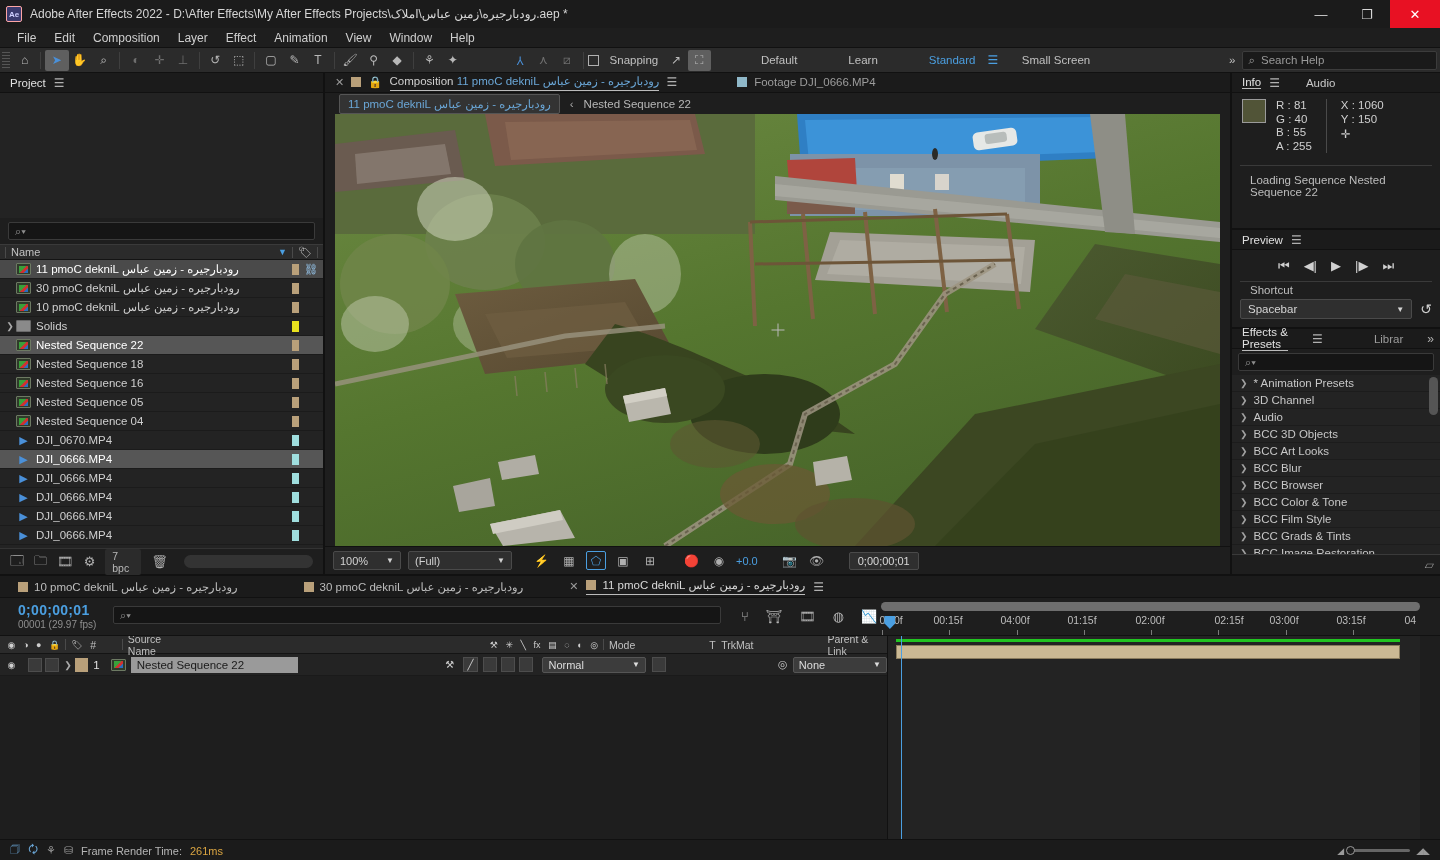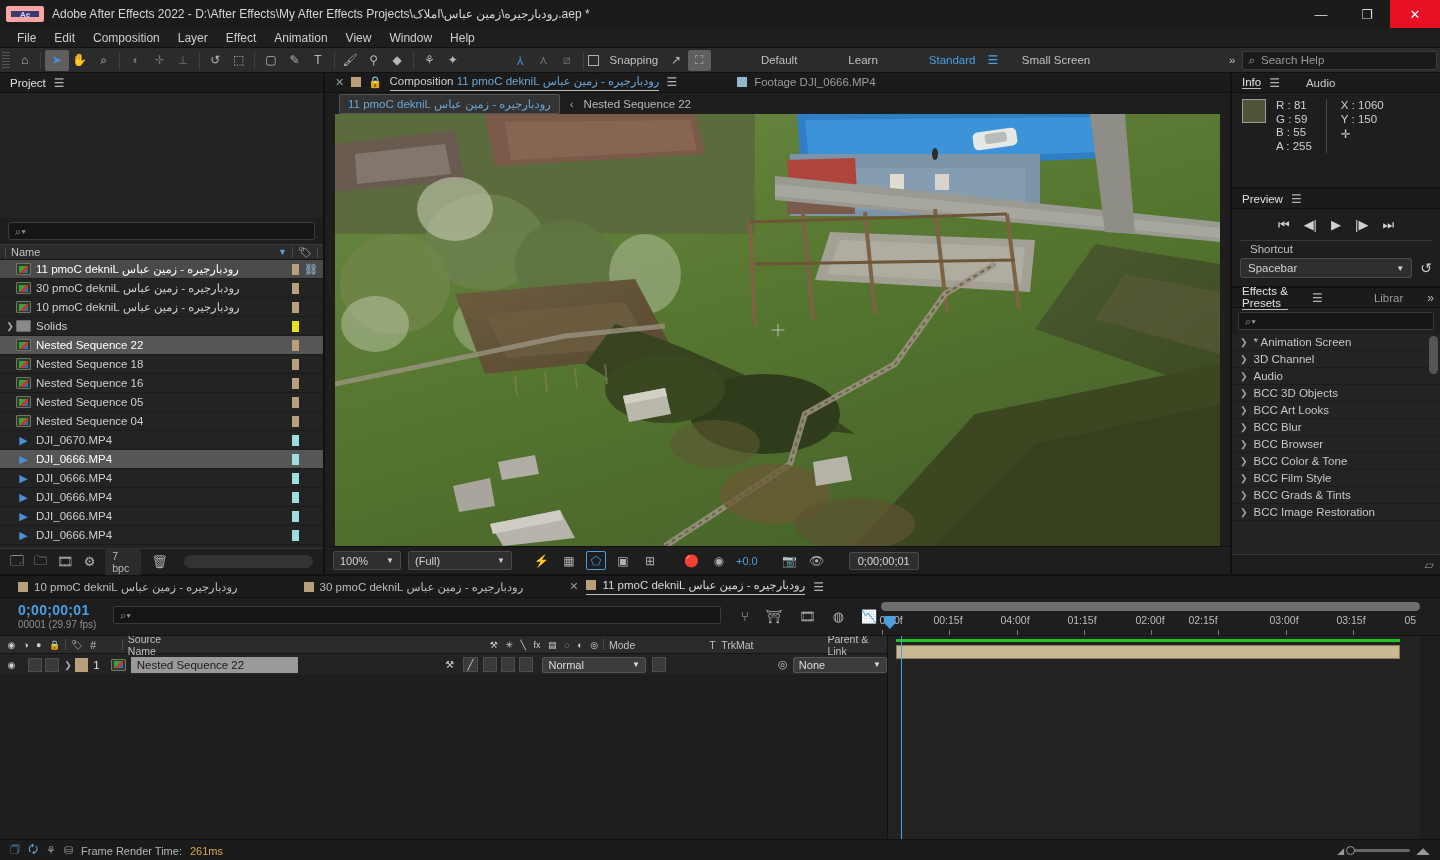--- a/index.html
+++ b/index.html
@@ -1,22 +1,22 @@
 <!DOCTYPE html>
 <html><head>
 <meta charset="utf-8">
 <style>
   * { box-sizing: border-box; margin:0; padding:0; }
   html,body { width:1440px; height:860px; overflow:hidden; background:#1e1e1e;
     font-family:"Liberation Sans", sans-serif; color:#c8c8c8; font-size:12px; }
 
   
   #titlebar { height:28px; background:#1b1b1b; display:flex; align-items:center; }
-  #ae-logo { width:38px; height:16px; margin:0 8px 0 6px; background:#3a3a6e;
-    border:5px solid #fca5a5; border-radius:2px; color:#d0d0ff; font-size:8px;
+  #ae-logo { width:16px; height:16px; margin:0 8px 0 6px; background:#3a3a6e;
+    border:1px solid #fca5a5; border-radius:2px; color:#d0d0ff; font-size:8px;
     font-weight:bold; display:flex; align-items:center; justify-content:center; }
   #title-text { font-size:12px; color:#d6d6d6; white-space:nowrap; }
   #win-ctrls { margin-left:auto; display:flex; height:28px; }
   .wbtn { width:46px; height:28px; display:flex; align-items:center; justify-content:center;
     color:#d6d6d6; font-size:13px; }
   .wbtn.close { background:#e81123; width:50px; color:#fff; }
 
   
   #menubar { height:20px; background:#1e1e1e; display:flex; align-items:center;
     padding-left:8px; border-bottom:1px solid #111; }
@@ -569,35 +569,36 @@
       <span class="hamb">☰</span>
       <span style="width:10px"></span>
       <span class="ptab">Audio</span>
     </div>
     <div id="info-body">
       <div id="swatch-big"></div>
       <div>
         <div class="kv"><span>R :</span>
           <span>81</span></div>
         <div class="kv"><span>G :</span>
-          <span>59</span></div>
+          <span>40</span></div>
         <div class="kv"><span>B :</span>
           <span>55</span></div>
         <div class="kv"><span>A :</span>
           <span>255</span></div>
       </div>
       <div id="info-sep"></div>
       <div>
         <div class="kv"><span>X :</span>
           <span>1060</span></div>
         <div class="kv"><span>Y :</span>
           <span>150</span></div>
         <div class="kv" style="margin-top:2px">✛</div>
       </div>
     </div>
+    <div id="info-msg">Loading Sequence Nested Sequence 22</div>
     <div style="height:30px"></div>
     <div class="dock-sep"></div>
 
     <div class="panel-tabs">
       <span class="ptab active">Preview</span>
       <span class="hamb">☰</span>
     </div>
     <div id="preview-ctrls">
       <span>⏮</span>
       <span>◀|</span>
@@ -622,21 +623,21 @@
       <span class="ptab" style="color:#9c9c9c">Librar</span>
       <span class="hamb" style="margin-left:auto;margin-right:6px">»</span>
     </div>
     <div id="fx-search">
       <span>⌕▾</span>
       <span></span>
     </div>
     <div id="fx-list">
       <div class="fxrow">
         <span class="chev">❯</span>
-        <span>* Animation Screen</span>
+        <span>* Animation Presets</span>
         </div>
       <div class="fxrow">
         <span class="chev">❯</span>
         <span>3D Channel</span>
         </div>
       <div class="fxrow">
         <span class="chev">❯</span>
         <span>Audio</span>
         </div>
       <div class="fxrow">
@@ -715,24 +716,24 @@
       <span>◍</span>
       <span>📉</span>
     </div>
     <div id="tl-ruler">
       <div id="ruler-scrollbar"></div>
       <span class="tick-lbl" style="left:2px">0:00f</span>
       <span class="tick-lbl" style="left:56px">00:15f</span>
       <span class="tick-lbl" style="left:123px">04:00f</span>
       <span class="tick-lbl" style="left:190px">01:15f</span>
       <span class="tick-lbl" style="left:258px">02:00f</span>
-      <span class="tick-lbl" style="left:311px">02:15f</span>
+      <span class="tick-lbl" style="left:337px">02:15f</span>
       <span class="tick-lbl" style="left:392px">03:00f</span>
       <span class="tick-lbl" style="left:459px">03:15f</span>
-      <span class="tick-lbl" style="left:527px">05</span>
+      <span class="tick-lbl" style="left:527px">04</span>
       <span class="tick" style="left:5px"></span>
         <span class="tick" style="left:72px"></span>
       <span class="tick" style="left:140px"></span>
         <span class="tick" style="left:207px"></span>
       <span class="tick" style="left:274px"></span>
         <span class="tick" style="left:341px"></span>
       <span class="tick" style="left:409px"></span>
         <span class="tick" style="left:476px"></span>
       <div id="playhead-top" style="left:7px;top:18px"></div>
     </div>

